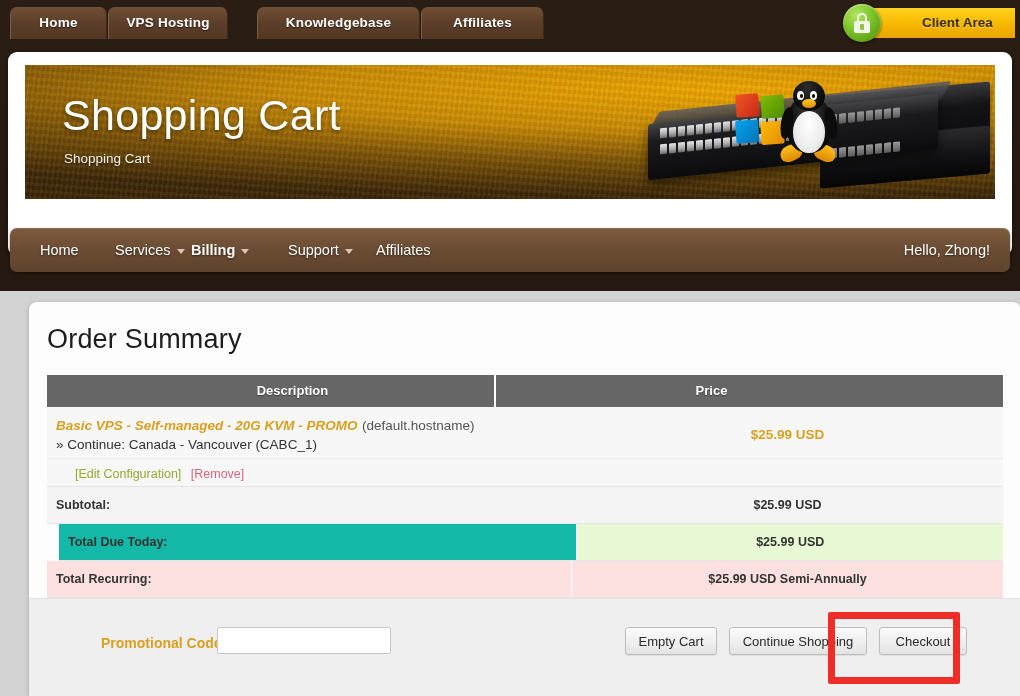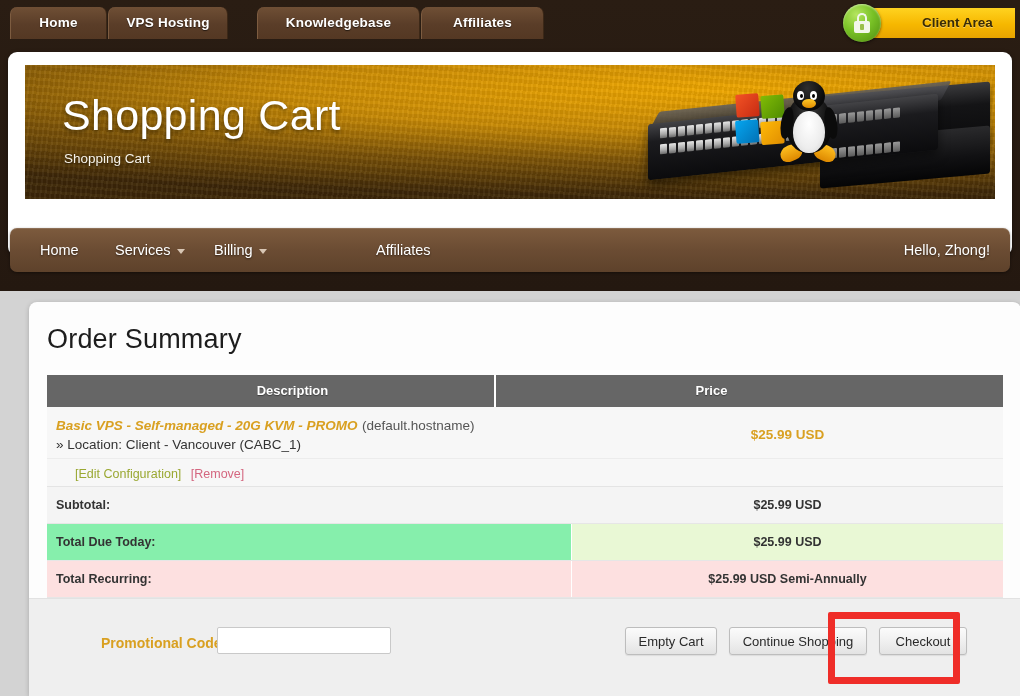--- a/index.html
+++ b/index.html
@@ -375,21 +375,21 @@
   .trow { display: flex; height: 37px; border-bottom: 1px solid #e6e6e6; }
   .trow .c-lab {
     width: 525px; line-height: 37px; padding-left: 9px;
     font-size: 12.5px; font-weight: bold; color: #333333;
   }
   .trow .c-val {
     width: 431px; line-height: 37px; text-align: center;
     font-size: 12.5px; font-weight: bold; color: #333333;
   }
   .trow.sub    { background: #f4f4f4; }
-  .trow.today  { background: #86efac; }
+  .trow.today  { background: #14b8a6; margin-left: 12px; }
   .trow.today .c-val { background: #e9f8d5; }
   .trow.recur  { background: #fde0e0; }
   .trow.recur .c-val { background: #fde0e0; }
   .trow.today .c-lab, .trow.recur .c-lab { border-right: 1px solid #ffffff; }
   .trow.sub .c-lab { }
 
   
   .actions {
     position: absolute;
     left: 0; top: 296px;
@@ -558,21 +558,22 @@
       </div>
 
       <div class="banner-title">Shopping Cart</div>
       <div class="banner-sub">Shopping Cart</div>
     </div>
   </div>
 
   <div class="mainnav">
     <div class="navitem" style="left:30px;"><span>Home</span></div>
     <div class="navitem" style="left:105px;"><span>Services</span><span class="caret"></span></div>
-    <div class="navitem" style="left:204px;"><span>Billing</span><span class="caret"></span></div>
+    <div class="navitem" style="left:181px;font-weight:bold;"><span>Billing</span><span class="caret"></span></div>
+    <div class="navitem" style="left:278px;"><span>Support</span><span class="caret"></span></div>
     <div class="navitem" style="left:366px;"><span>Affiliates</span></div>
 
     <div class="nav-hello">
       <span>Hello, Zhong!</span><span class="caret"></span>
     </div>
   </div>
 </div>
 
 <div class="content-panel">
 
@@ -582,21 +583,21 @@
 
     <div class="thead">
       <div class="th desc">Description</div>
       <div class="th price">Price</div>
     </div>
 
     <div class="prow">
       <div class="c-desc">
         <span class="prod-name">Basic VPS - Self-managed - 20G KVM - PROMO</span>
         <span class="prod-host">(default.hostname)</span>
-        <div class="prod-loc">» Location: Client - Vancouver (CABC_1)</div>
+        <div class="prod-loc">» Continue: Canada - Vancouver (CABC_1)</div>
       </div>
       <div class="c-price">
         <span class="prod-price">$25.99 USD</span>
       </div>
     </div>
 
     <div class="linkrow">
       <div class="c-desc">
         <span class="a-edit">[Edit Configuration]</span>
         <span class="a-remove">[Remove]</span>

